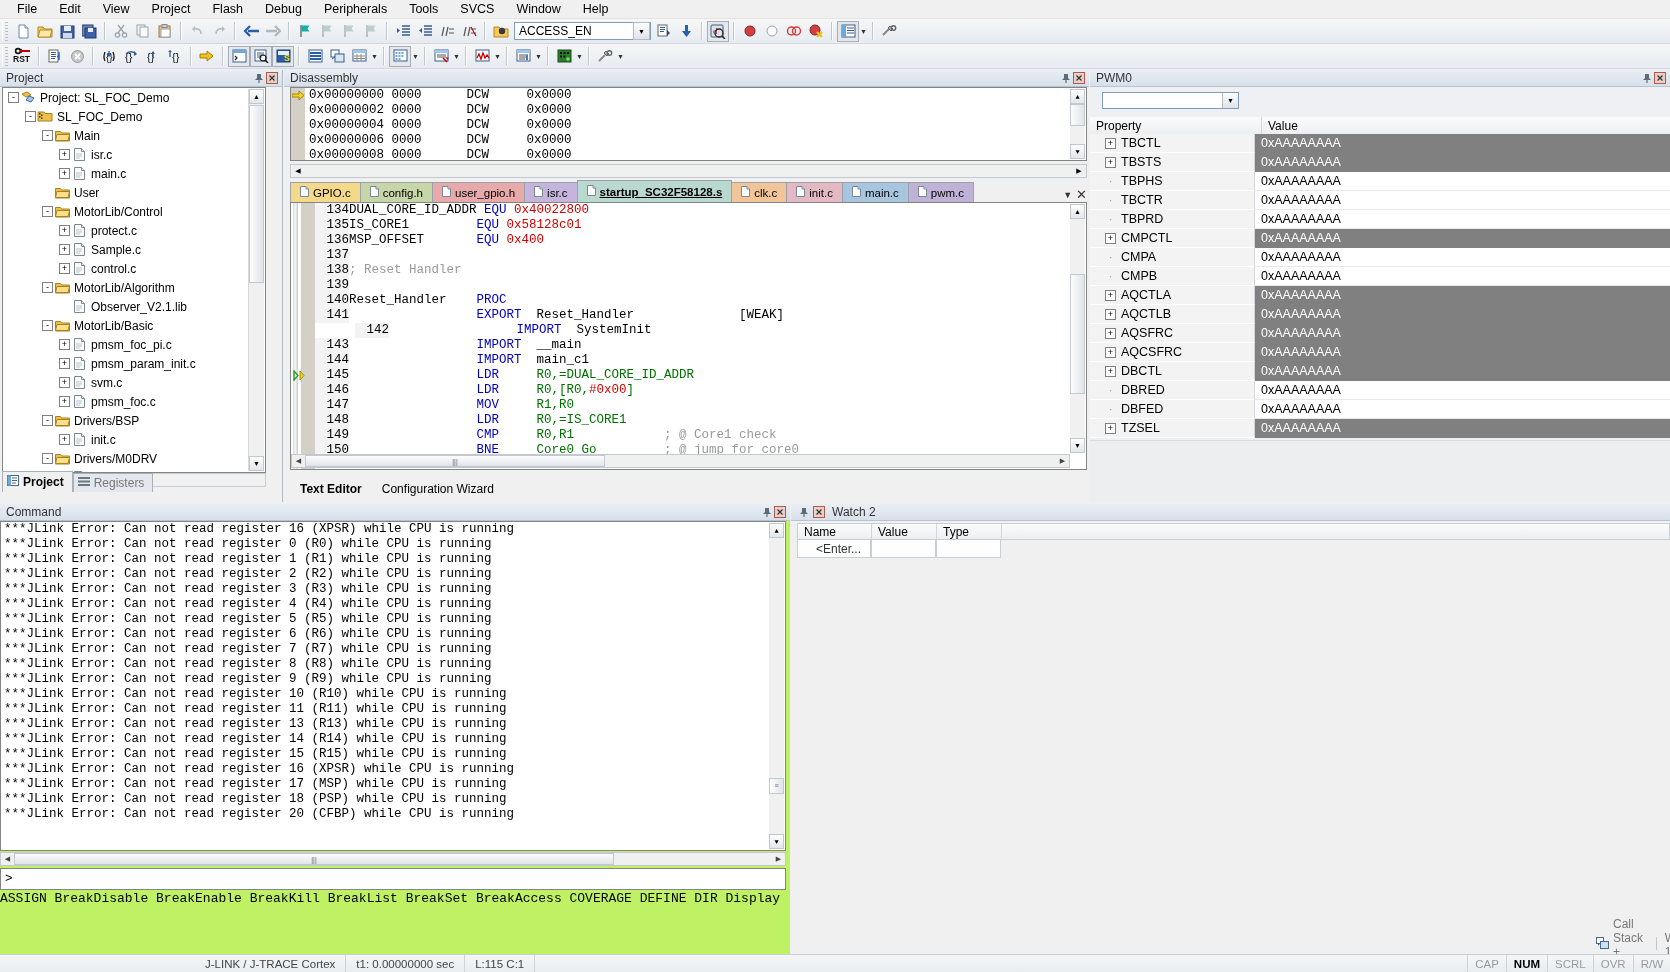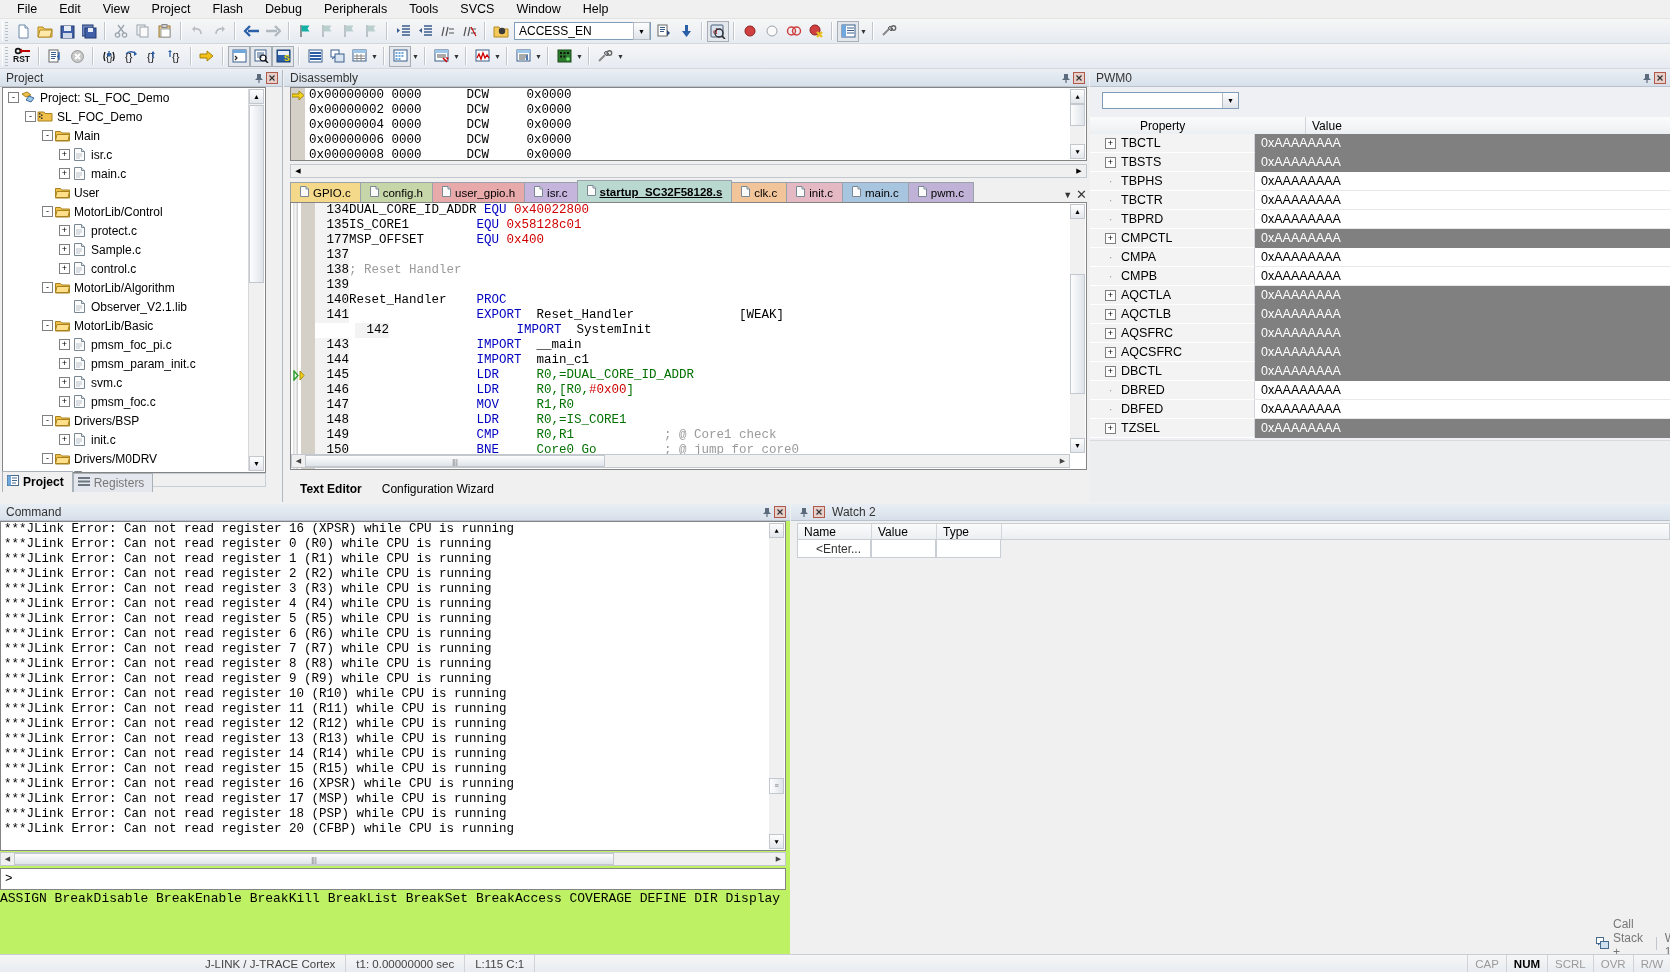--- a/index.html
+++ b/index.html
@@ -123,21 +123,21 @@
   .bt.active{font-weight:bold;}
 
   
   .pwm{position:absolute;left:1090px;top:0;width:580px;height:432px;background:#eef0f4;}
   .pwm-combo{position:absolute;left:12px;top:22px;width:137px;height:17px;background:#fff;border:1px solid #7f9db9;
      display:flex;box-sizing:border-box;}
   .pwm-combo .cb{width:15px;background:linear-gradient(to bottom,#fdfdfd,#dfe4ea);border-left:1px solid #b5bcc4;
      display:flex;align-items:center;justify-content:center;font-size:7px;}
   .pwm-hdr{position:absolute;left:0;top:47px;right:0;height:17px;
      background:linear-gradient(to bottom,#fbfbfb,#eceff2);border-bottom:1px solid #c8ced4;display:flex;font-size:12px;}
-  .pwm-hdr .c1{width:165px;padding-left:6px;display:flex;align-items:center;border-right:1px solid #d2d6da;margin-left:44px;}
+  .pwm-hdr .c1{width:165px;padding-left:6px;display:flex;align-items:center;border-right:1px solid #d2d6da;}
   .pwm-hdr .c2{flex:1;padding-left:6px;display:flex;align-items:center;}
   .pwm-rows{position:absolute;left:0;top:64px;right:0;height:306px;overflow:hidden;}
   .prow{height:19px;display:flex;font-size:12.5px;align-items:center;}
   .prow .pname{width:165px;display:flex;align-items:center;background:#f3f3f3;height:19px;
      border-right:1px solid #d2d6da;border-bottom:1px solid #fff;box-sizing:border-box;}
   .prow .pval{flex:1;height:19px;display:flex;align-items:center;padding-left:6px;box-sizing:border-box;
      background:#fff;border-bottom:1px solid #e8e8e8;}
   .prow.grp .pval{background:#808080;color:#fff;border-bottom:1px solid #808080;}
   .prow .pexp{width:13px;margin-left:14px;display:flex;align-items:center;justify-content:center;}
   .prow .pexp .eb{width:9px;height:9px;border:1px solid #808080;background:#fff;font-size:9px;line-height:7px;
@@ -1085,21 +1085,21 @@
       </div>
 
       <div class="ed-body">
         <div class="ed-bar">
             <div class="ed-bar-in"></div>
           </div>
         <div class="ed-gutter"></div>
         <div class="ed-code" id="code-host">
             <div class="cl" style="position: relative;"><span class="lnum">134</span><span><span>DUAL_CORE_ID_ADDR </span><span class="kw">EQU</span><span> </span><span class="num">0x40022800</span></span></div>
             <div class="cl" style="position: relative;"><span class="lnum">135</span><span><span>IS_CORE1         </span><span class="kw">EQU</span><span> </span><span class="num">0x58128c01</span></span></div>
-            <div class="cl" style="position: relative;"><span class="lnum">177</span><span><span>MSP_OFFSET       </span><span class="kw">EQU</span><span> </span><span class="num">0x400</span></span></div>
+            <div class="cl" style="position: relative;"><span class="lnum">136</span><span><span>MSP_OFFSET       </span><span class="kw">EQU</span><span> </span><span class="num">0x400</span></span></div>
             <div class="cl" style="position: relative;"><span class="lnum">137</span><span></span></div>
             <div class="cl" style="position: relative;"><span class="lnum">138</span><span><span class="cmt">; Reset Handler</span></span></div>
             <div class="cl" style="position: relative;"><span class="lnum">139</span><span></span></div>
             <div class="cl" style="position: relative;"><span class="lnum">140</span><span><span>Reset_Handler    </span><span class="kw">PROC</span></span></div>
             <div class="cl" style="position: relative;"><span class="lnum">141</span><span><span>                 </span><span class="kw">EXPORT</span><span>  Reset_Handler              [WEAK]</span></span></div>
             <div class="cl" style="position: relative; margin-left: 40px;"><span class="lnum">142</span><span><span>                 </span><span class="kw">IMPORT</span><span>  SystemInit</span></span></div>
             <div class="cl" style="position: relative;"><span class="lnum">143</span><span><span>                 </span><span class="kw">IMPORT</span><span>  __main</span></span></div>
             <div class="cl" style="position: relative;"><span class="lnum">144</span><span><span>                 </span><span class="kw">IMPORT</span><span>  main_c1</span></span></div>
             <div class="cl" style="position: relative;"><span style="position: absolute; left: -22px; top: 2px;"><svg width="16" height="11" viewBox="0 0 16 11">
                   <path d="M1 1l4 4.5L1 10z" fill="none" stroke="#2aa02a" stroke-width="1.4"></path>
@@ -1323,21 +1323,20 @@
             <div class="cmd-line">***JLink Error: Can not read register 2 (R2) while CPU is running</div>
             <div class="cmd-line">***JLink Error: Can not read register 3 (R3) while CPU is running</div>
             <div class="cmd-line">***JLink Error: Can not read register 4 (R4) while CPU is running</div>
             <div class="cmd-line">***JLink Error: Can not read register 5 (R5) while CPU is running</div>
             <div class="cmd-line">***JLink Error: Can not read register 6 (R6) while CPU is running</div>
             <div class="cmd-line">***JLink Error: Can not read register 7 (R7) while CPU is running</div>
             <div class="cmd-line">***JLink Error: Can not read register 8 (R8) while CPU is running</div>
             <div class="cmd-line">***JLink Error: Can not read register 9 (R9) while CPU is running</div>
             <div class="cmd-line">***JLink Error: Can not read register 10 (R10) while CPU is running</div>
             <div class="cmd-line">***JLink Error: Can not read register 11 (R11) while CPU is running</div>
-            <div class="cmd-line">***JLink Error: Can not read register 12 (R12) while CPU is running</div>
             <div class="cmd-line">***JLink Error: Can not read register 13 (R13) while CPU is running</div>
             <div class="cmd-line">***JLink Error: Can not read register 14 (R14) while CPU is running</div>
             <div class="cmd-line">***JLink Error: Can not read register 15 (R15) while CPU is running</div>
             <div class="cmd-line">***JLink Error: Can not read register 16 (XPSR) while CPU is running</div>
             <div class="cmd-line">***JLink Error: Can not read register 17 (MSP) while CPU is running</div>
             <div class="cmd-line">***JLink Error: Can not read register 18 (PSP) while CPU is running</div>
             <div class="cmd-line">***JLink Error: Can not read register 20 (CFBP) while CPU is running</div>
           </div>
         <div style="position:absolute;right:1px;top:1px;width:15px;bottom:1px;background:#f0f0f0;">
           <div style="width:15px;height:15px;background:linear-gradient(to bottom,#fdfdfd,#e3e7ec);border:1px solid #c2c8ce;box-sizing:border-box;display:flex;align-items:center;justify-content:center;font-size:7px;">▲</div>

